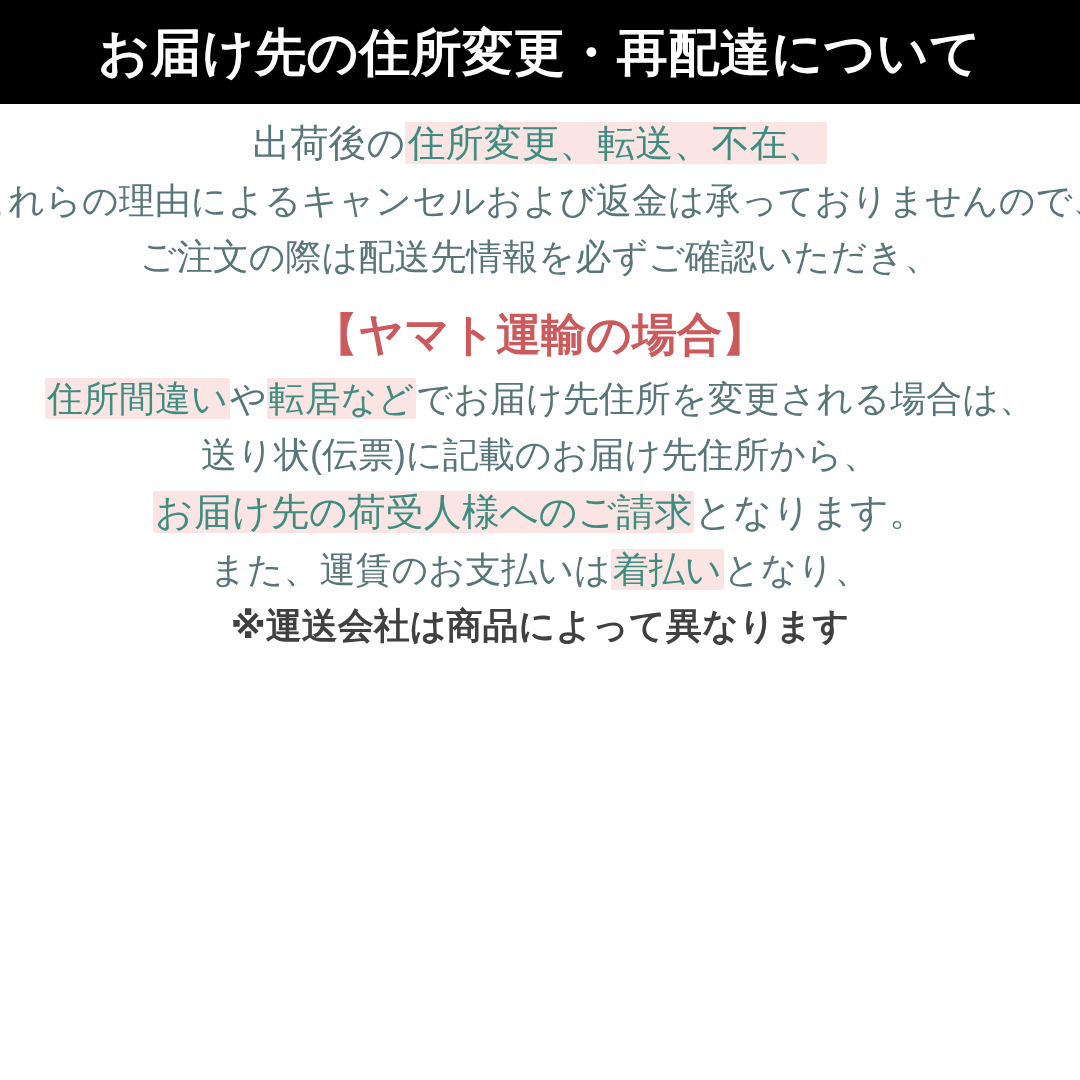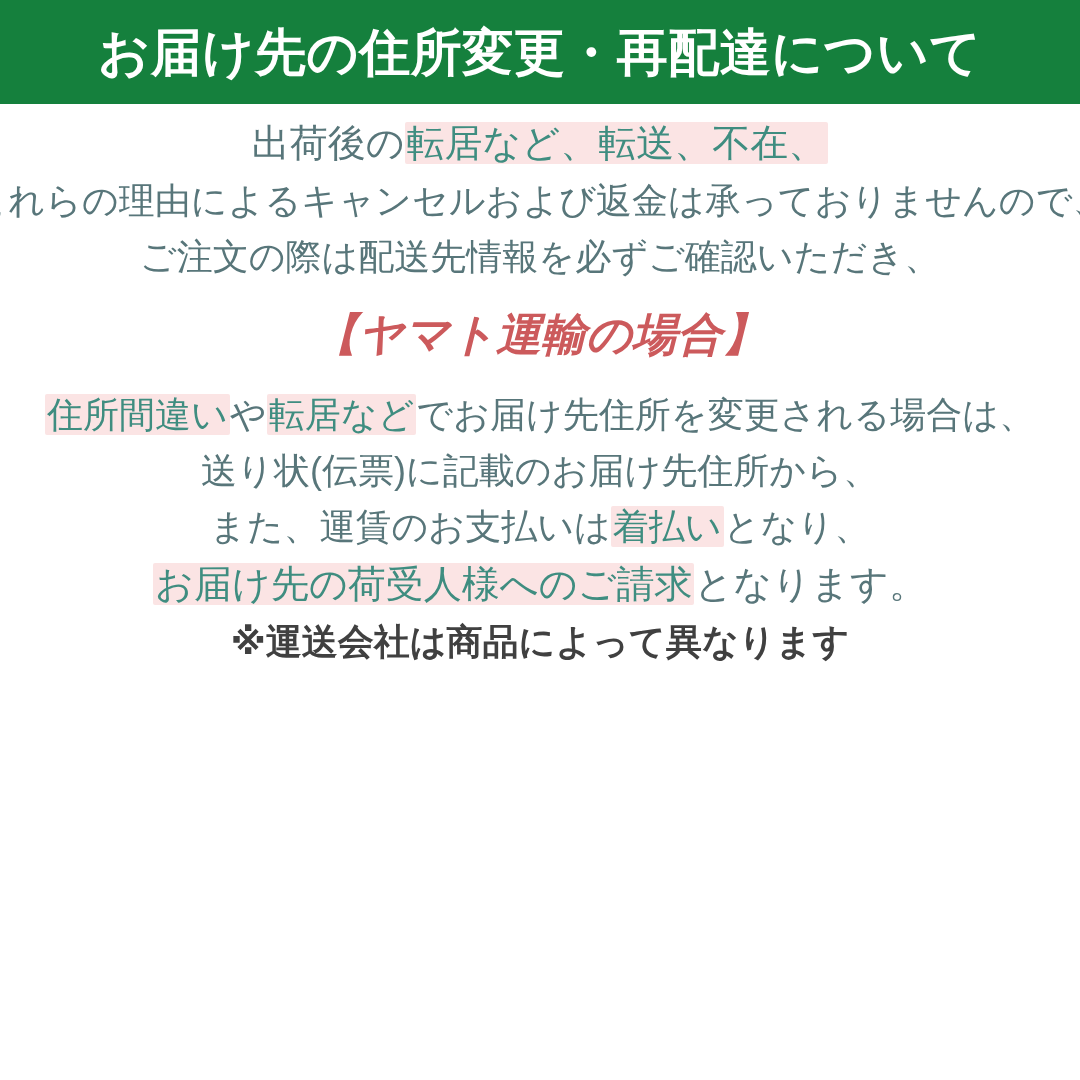--- a/index.html
+++ b/index.html
@@ -19,21 +19,21 @@
     position: relative;
     box-sizing: border-box;
     display: flex;
     flex-direction: column;
     align-items: center;
   }
   
   .banner {
     width: 1080px;
     height: 104px;
-    background: #15803d;
+    background: #000000;
     display: flex;
     align-items: center;
     justify-content: center;
     box-sizing: border-box;
   }
   .banner-title {
     color: #ffffff;
     font-size: 51px;
     font-weight: 700;
     letter-spacing: 0.5px;
@@ -54,22 +54,21 @@
     color: #cc5a5c;
     font-size: 45px;
     font-weight: 700;
     line-height: 1.25;
     text-align: center;
     margin: 8px 0 10px 0;
     white-space: nowrap;
   }
   .section-heading.second {
     margin-top: 22px;
-    margin-bottom: 24px;
-    font-style: italic;
+    margin-bottom: 8px;
   }
   .line {
     color: #58767a;
     font-size: 36px;
     line-height: 1.5;
     text-align: center;
     white-space: nowrap;
     margin: 0;
     padding: 1px 0;
   }
@@ -97,40 +96,40 @@
 <div class="page">
 
   <div class="banner">
     <div class="banner-title">お届け先の住所変更・再配達について</div>
   </div>
 
   <div class="content">
 
 
     <div class="line big">
-      <span>出荷後の</span><span class="hl-pink">転居など、転送、不在、</span>
+      <span>出荷後の</span><span class="hl-pink">住所変更、転送、不在、</span>
     </div>
 
 
     <div class="line">これらの理由によるキャンセルおよび返金は承っておりませんので、</div>
     <div class="line">ご注文の際は配送先情報を必ずご確認いただき、</div>
 
     <div class="section-heading second">【ヤマト運輸の場合】</div>
 
     <div class="line">
       <span class="hl-pink">住所間違い</span><span>や</span><span class="hl-pink">転居など</span><span>でお届け先住所を変更される場合は、</span>
     </div>
 
     <div class="line">送り状(伝票)に記載のお届け先住所から、</div>
 
+    <div class="line big">
+      <span class="hl-pink">お届け先の荷受人様へのご請求</span><span>となります。</span>
+    </div>
+
     <div class="line">
       <span>また、運賃のお支払いは</span><span class="hl-pink">着払い</span><span>となり、</span>
-    </div>
-
-    <div class="line big">
-      <span class="hl-pink">お届け先の荷受人様へのご請求</span><span>となります。</span>
     </div>
 
 
     <div class="note-red">※運送会社は商品によって異なります</div>
 
   </div>
 </div>
 
 </body></html>

